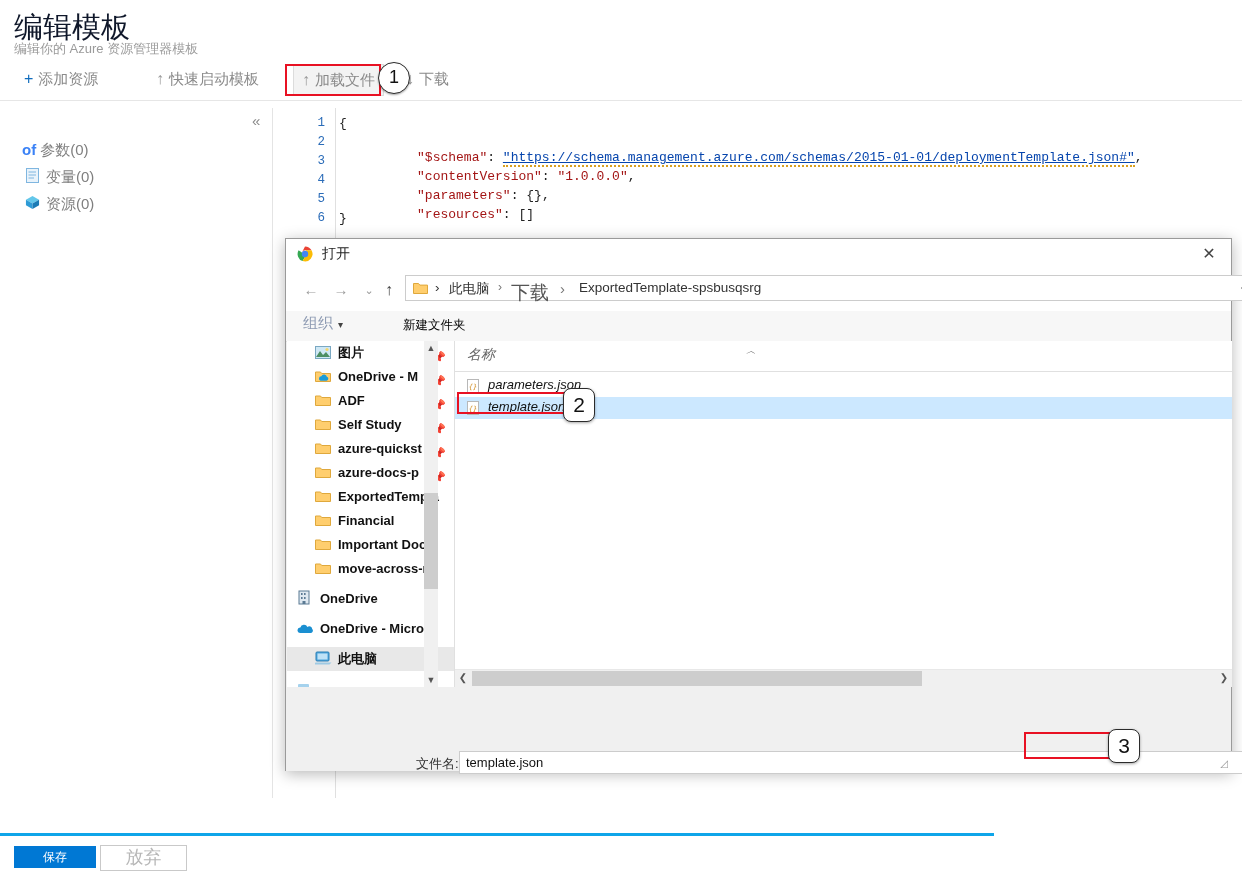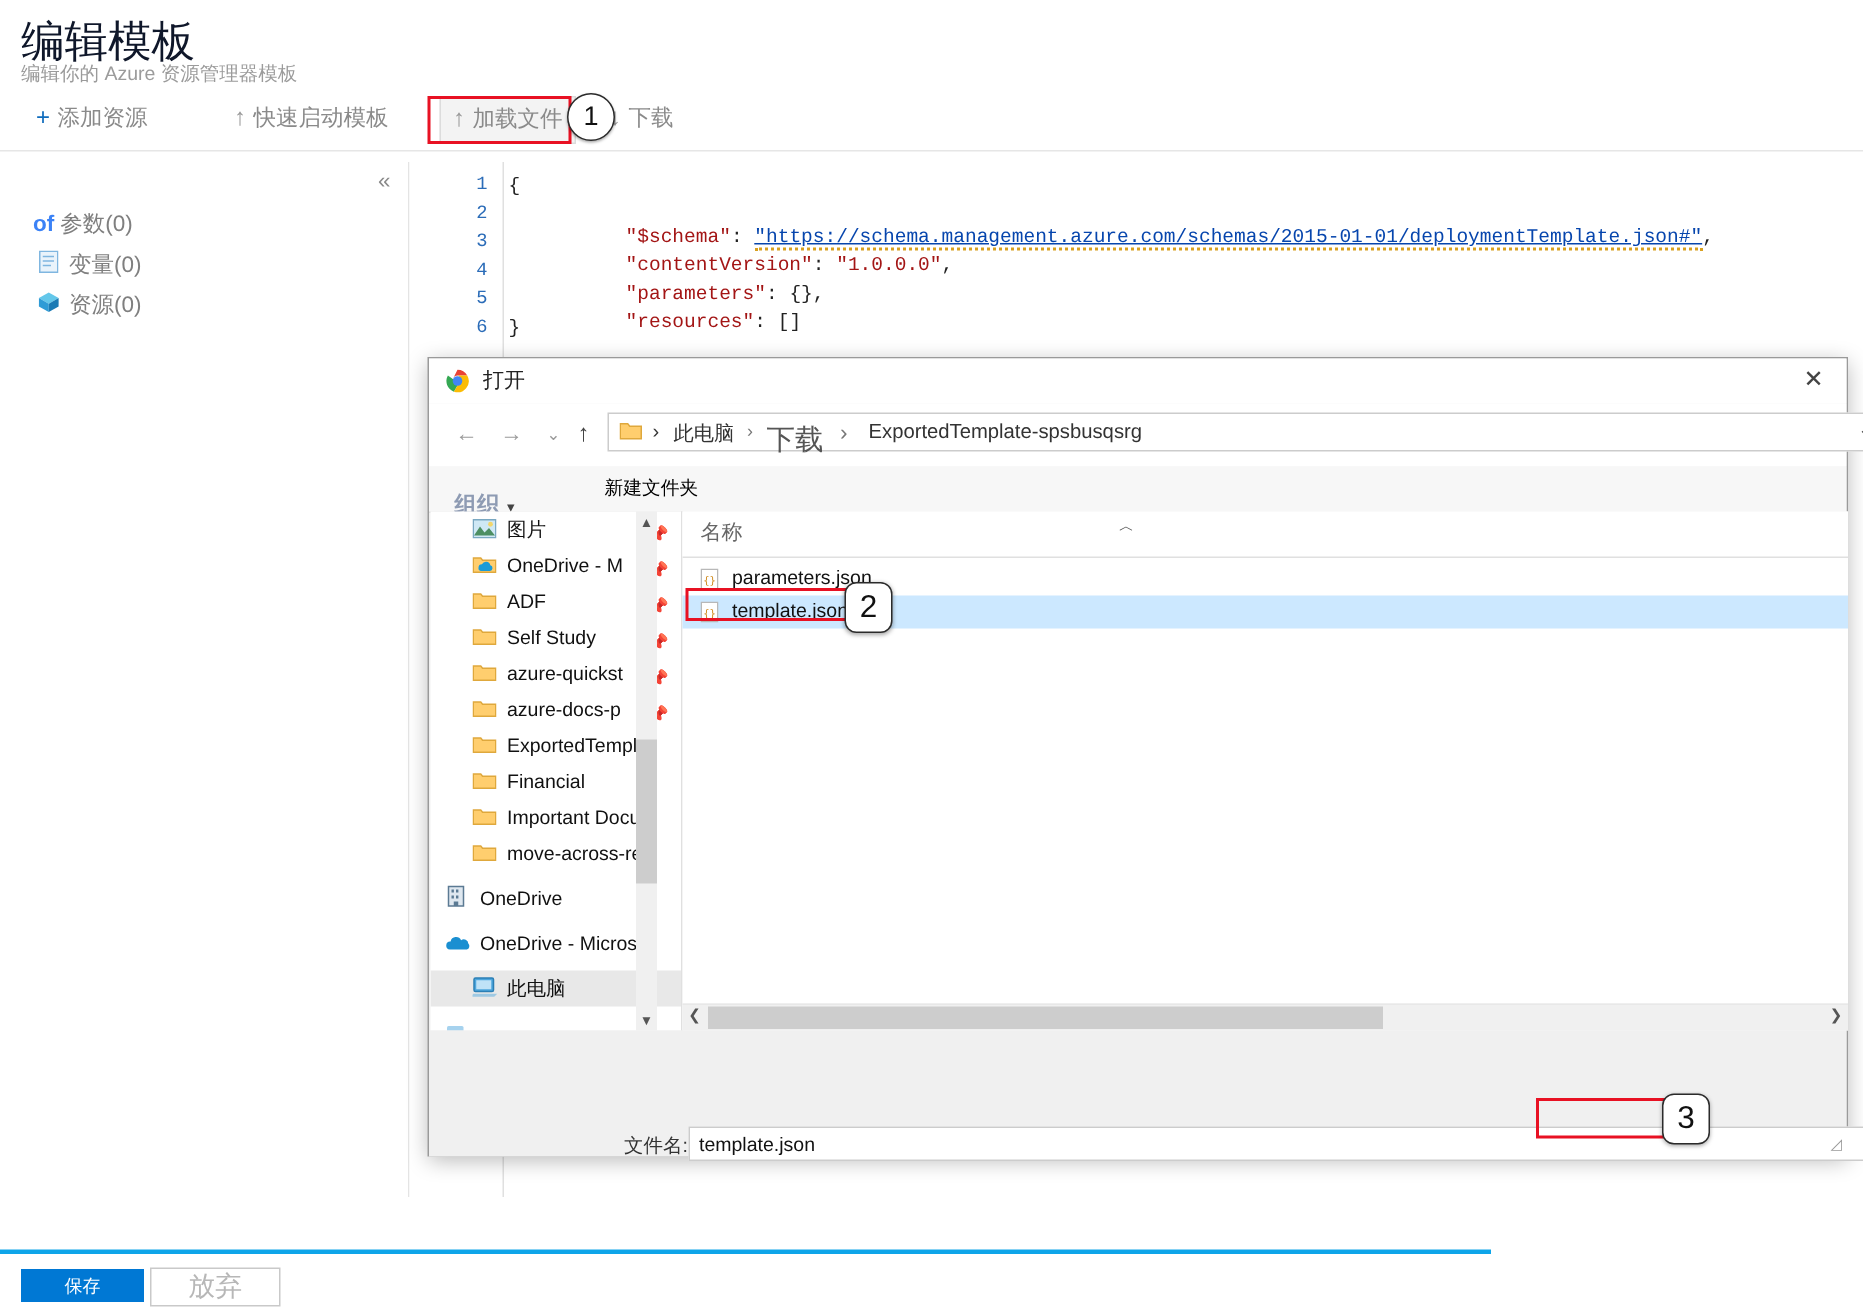--- a/index.html
+++ b/index.html
@@ -83,40 +83,40 @@
   #nav-rec{left:72px;font-size:11px;}
   #nav-up{left:92px;color:#444;font-size:16px;}
   .addr-bar{position:absolute;left:119px;top:6px;width:852px;height:26px;border:1px solid #ccc;background:#fff;box-sizing:border-box;}
   .addr-folder{position:absolute;left:7px;top:5px;width:15px;height:13px;}
   .addr-crumb{position:absolute;top:4px;font-size:13.5px;color:#333;white-space:nowrap;}
   .crumb-sep{color:#777;font-size:12px;}
   .addr-chev{position:absolute;right:8px;top:4px;font-size:11px;color:#555;}
 
   
   .dlg-tools{position:absolute;left:0;top:72px;width:100%;height:30px;background:#f7f7f7;border-bottom:1px solid #e0e0e0;}
-  .tool-organize{position:absolute;left:17px;top:16px;font-size:15px;color:#8e9bb3;cursor:pointer;font-weight:bold;}
+  .tool-organize{position:absolute;left:17px;top:3px;font-size:15px;color:#8e9bb3;cursor:pointer;}
   .tool-newfolder{position:absolute;left:117px;top:6px;font-size:12.5px;color:#000000;cursor:pointer;}
 
   
   .dlg-tree{position:absolute;left:1px;top:102px;width:167px;height:346px;background:#fff;overflow:hidden;}
-  .tree-row{position:relative;height:24px;line-height:24px;font-size:13px;color:#111;white-space:nowrap;cursor:pointer;padding-left:10px;}
+  .tree-row{position:relative;height:24px;line-height:24px;font-size:13px;color:#111;white-space:nowrap;cursor:pointer;padding-left:10px;font-weight:bold;}
   .tree-row.indent{padding-left:28px;}
   .tree-row.sel{background:#e8e8e8;}
   .tree-ico{display:inline-block;width:18px;vertical-align:-2px;margin-right:5px;}
   .pin{position:absolute;right:8px;top:4px;font-size:11px;color:#7a7a7a;}
   .tree-split{position:absolute;left:168px;top:102px;width:1px;height:346px;background:#e0e0e0;}
 
   
   .tree-sb{position:absolute;left:138px;top:102px;width:14px;height:346px;background:#f0f0f0;}
   .tree-sb-up,.tree-sb-dn{position:absolute;left:0;width:14px;height:14px;text-align:center;font-size:9px;color:#555;line-height:14px;cursor:pointer;}
   .tree-sb-up{top:0;} .tree-sb-dn{bottom:0;}
   .tree-sb-thumb{position:absolute;left:0;top:152px;width:14px;height:96px;background:#cdcdcd;cursor:pointer;}
 
   
-  .dlg-list{position:absolute;left:169px;top:102px;width:777px;height:346px;background:#fff;}
+  .dlg-list{position:absolute;left:169px;top:102px;width:777px;height:346px;background:#fff;font-style:italic;}
   .list-hdr{position:absolute;left:0;top:0;width:100%;height:30px;background:#fff;border-bottom:1px solid #e0e0e0;}
   .hdr-name{position:absolute;left:12px;top:5px;font-size:14px;color:#666;}
   .hdr-sortarrow{position:absolute;left:291px;top:3px;font-size:10px;color:#555;}
 
   .file-row{position:absolute;left:0;width:777px;height:22px;cursor:pointer;}
   .file-row.sel{background:#cce8ff;}
   .file-ico{position:absolute;left:12px;top:4px;width:12px;height:14px;}
   .file-name{position:absolute;left:33px;top:2px;font-size:13px;color:#111;}
 
   

